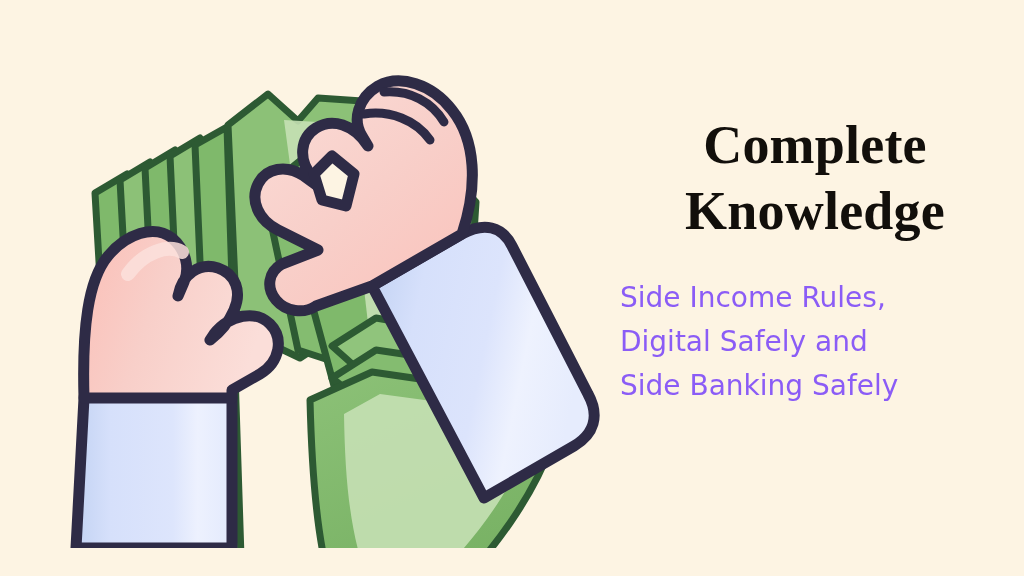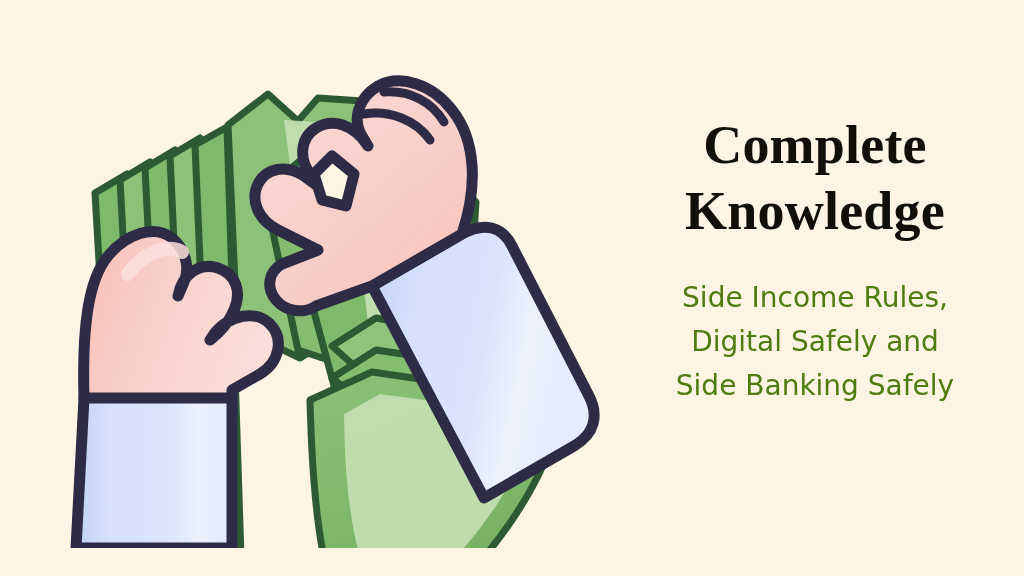--- a/index.html
+++ b/index.html
@@ -62,22 +62,21 @@
     display: block;
     white-space: nowrap;
   }
   #subheadline {
     margin: 0;
     padding: 32px 14px 0 0;
     font-family: "DejaVu Sans", "Liberation Sans", sans-serif;
     font-weight: 400;
     font-size: 28px;
     line-height: 44px;
-    color: #4d7c0f;
-    text-align: center;
+    color: #8b5cf6;
   }
   #subheadline .sub-line {
     display: block;
     white-space: nowrap;
   }
 </style>
 </head>
 <body>
 
 <div id="banner">

